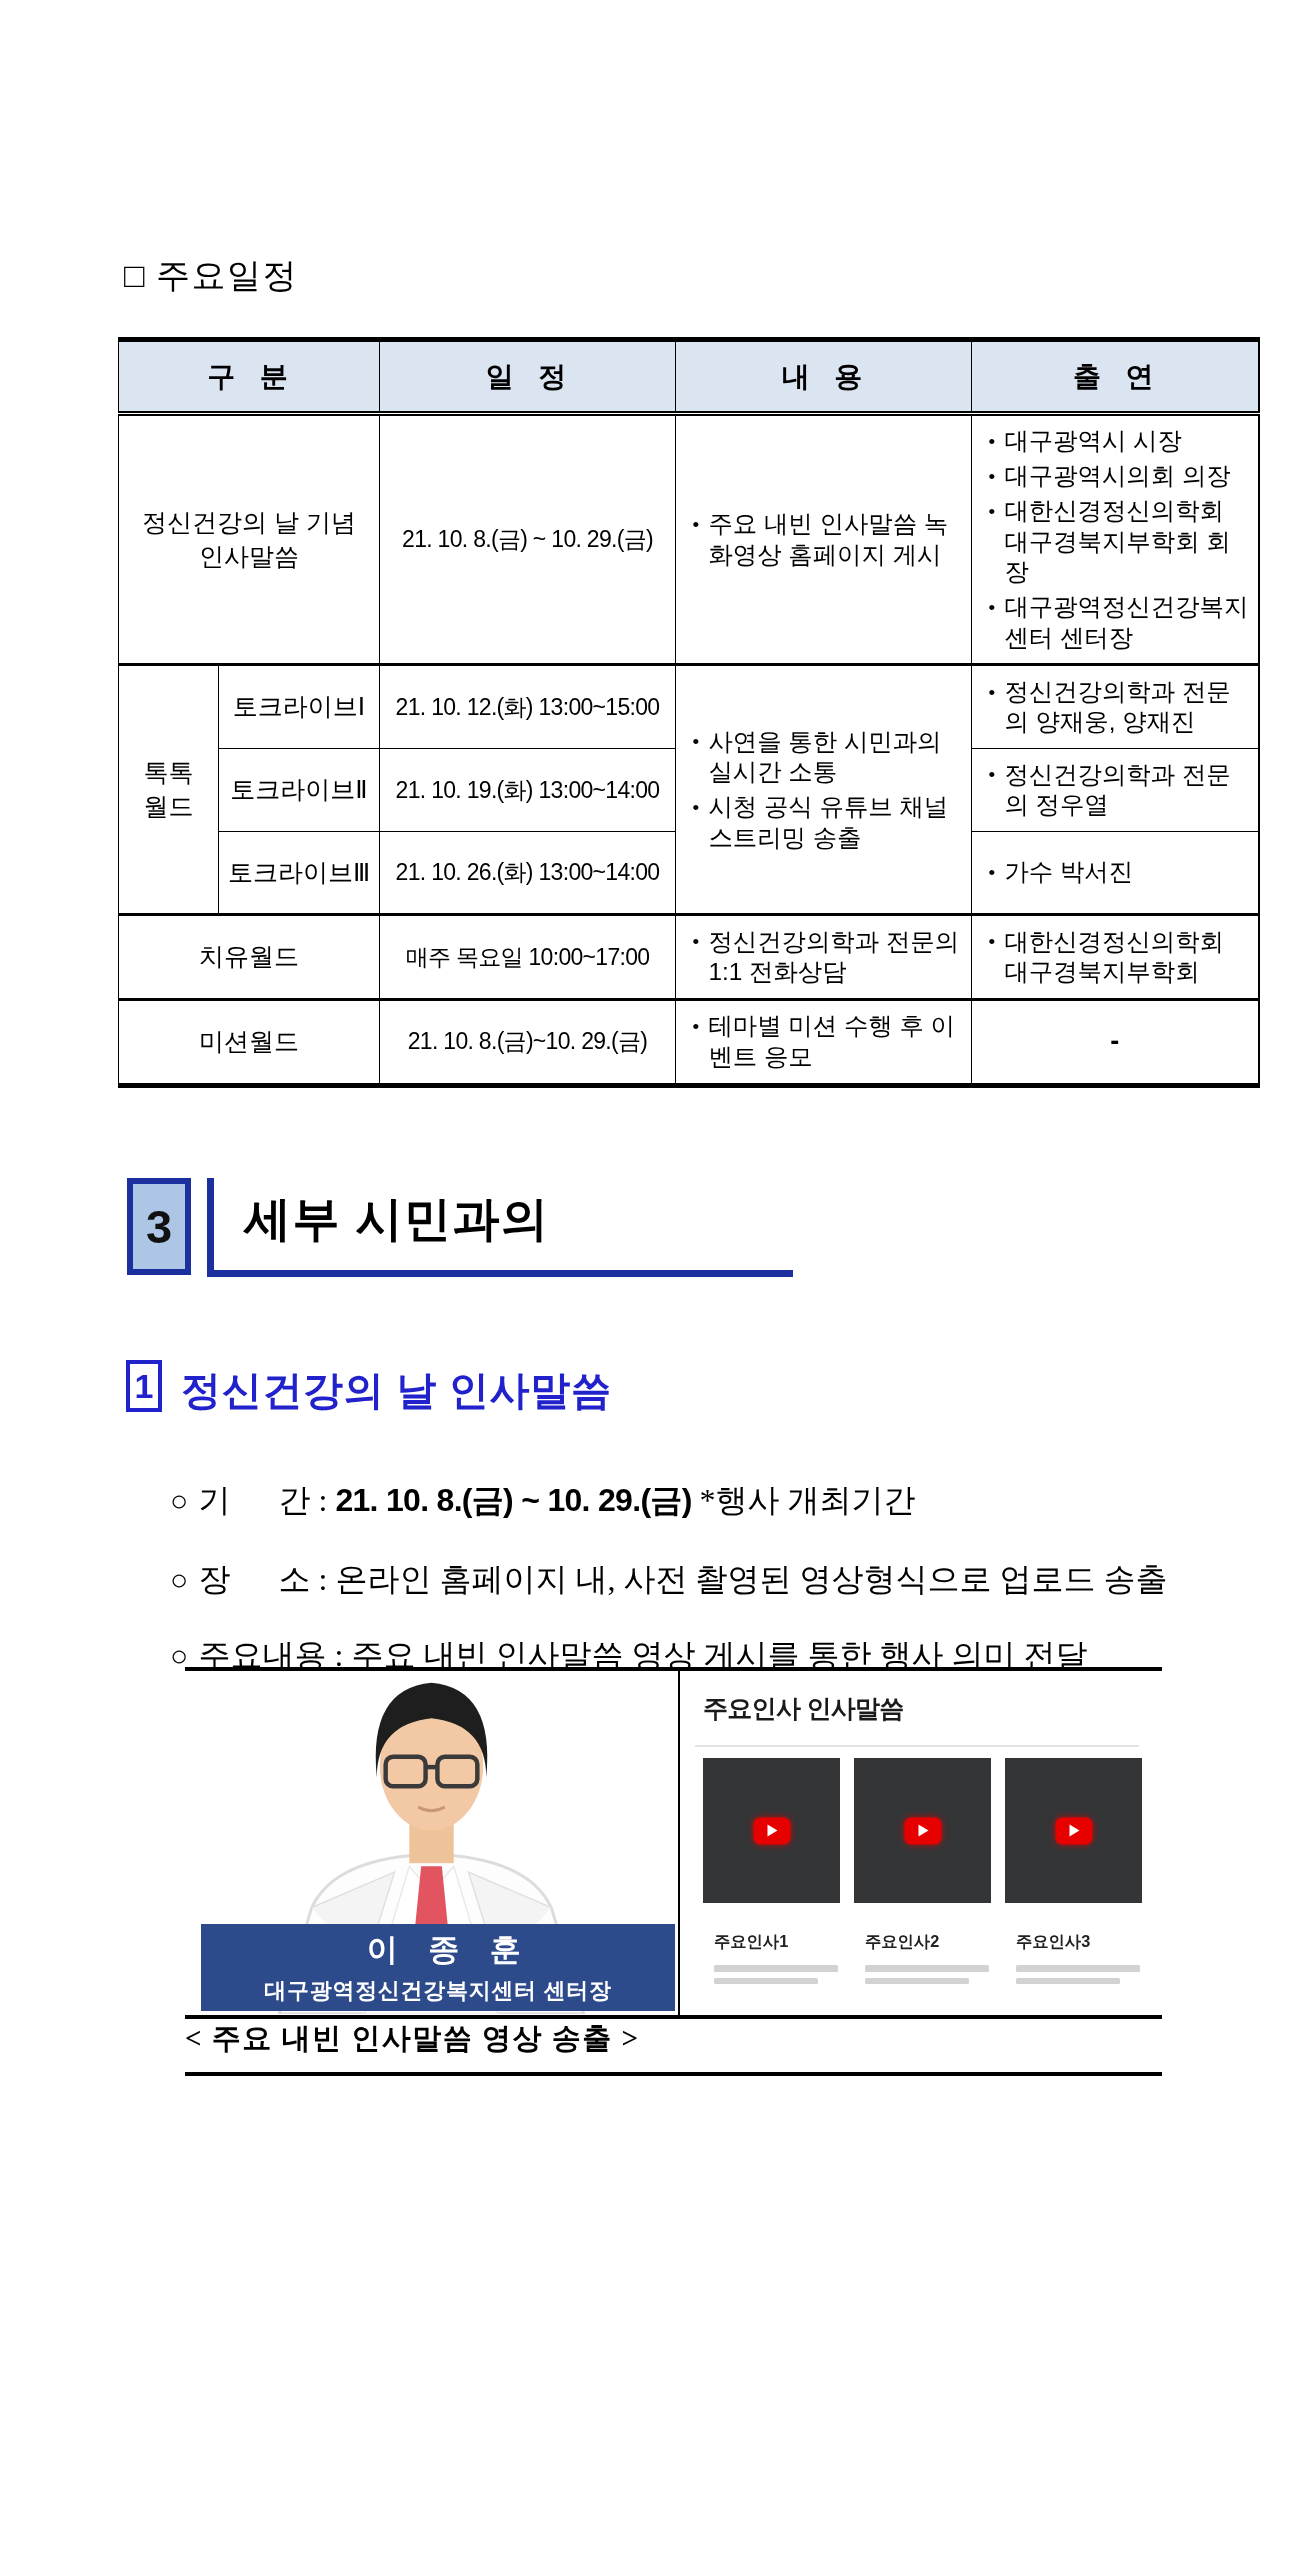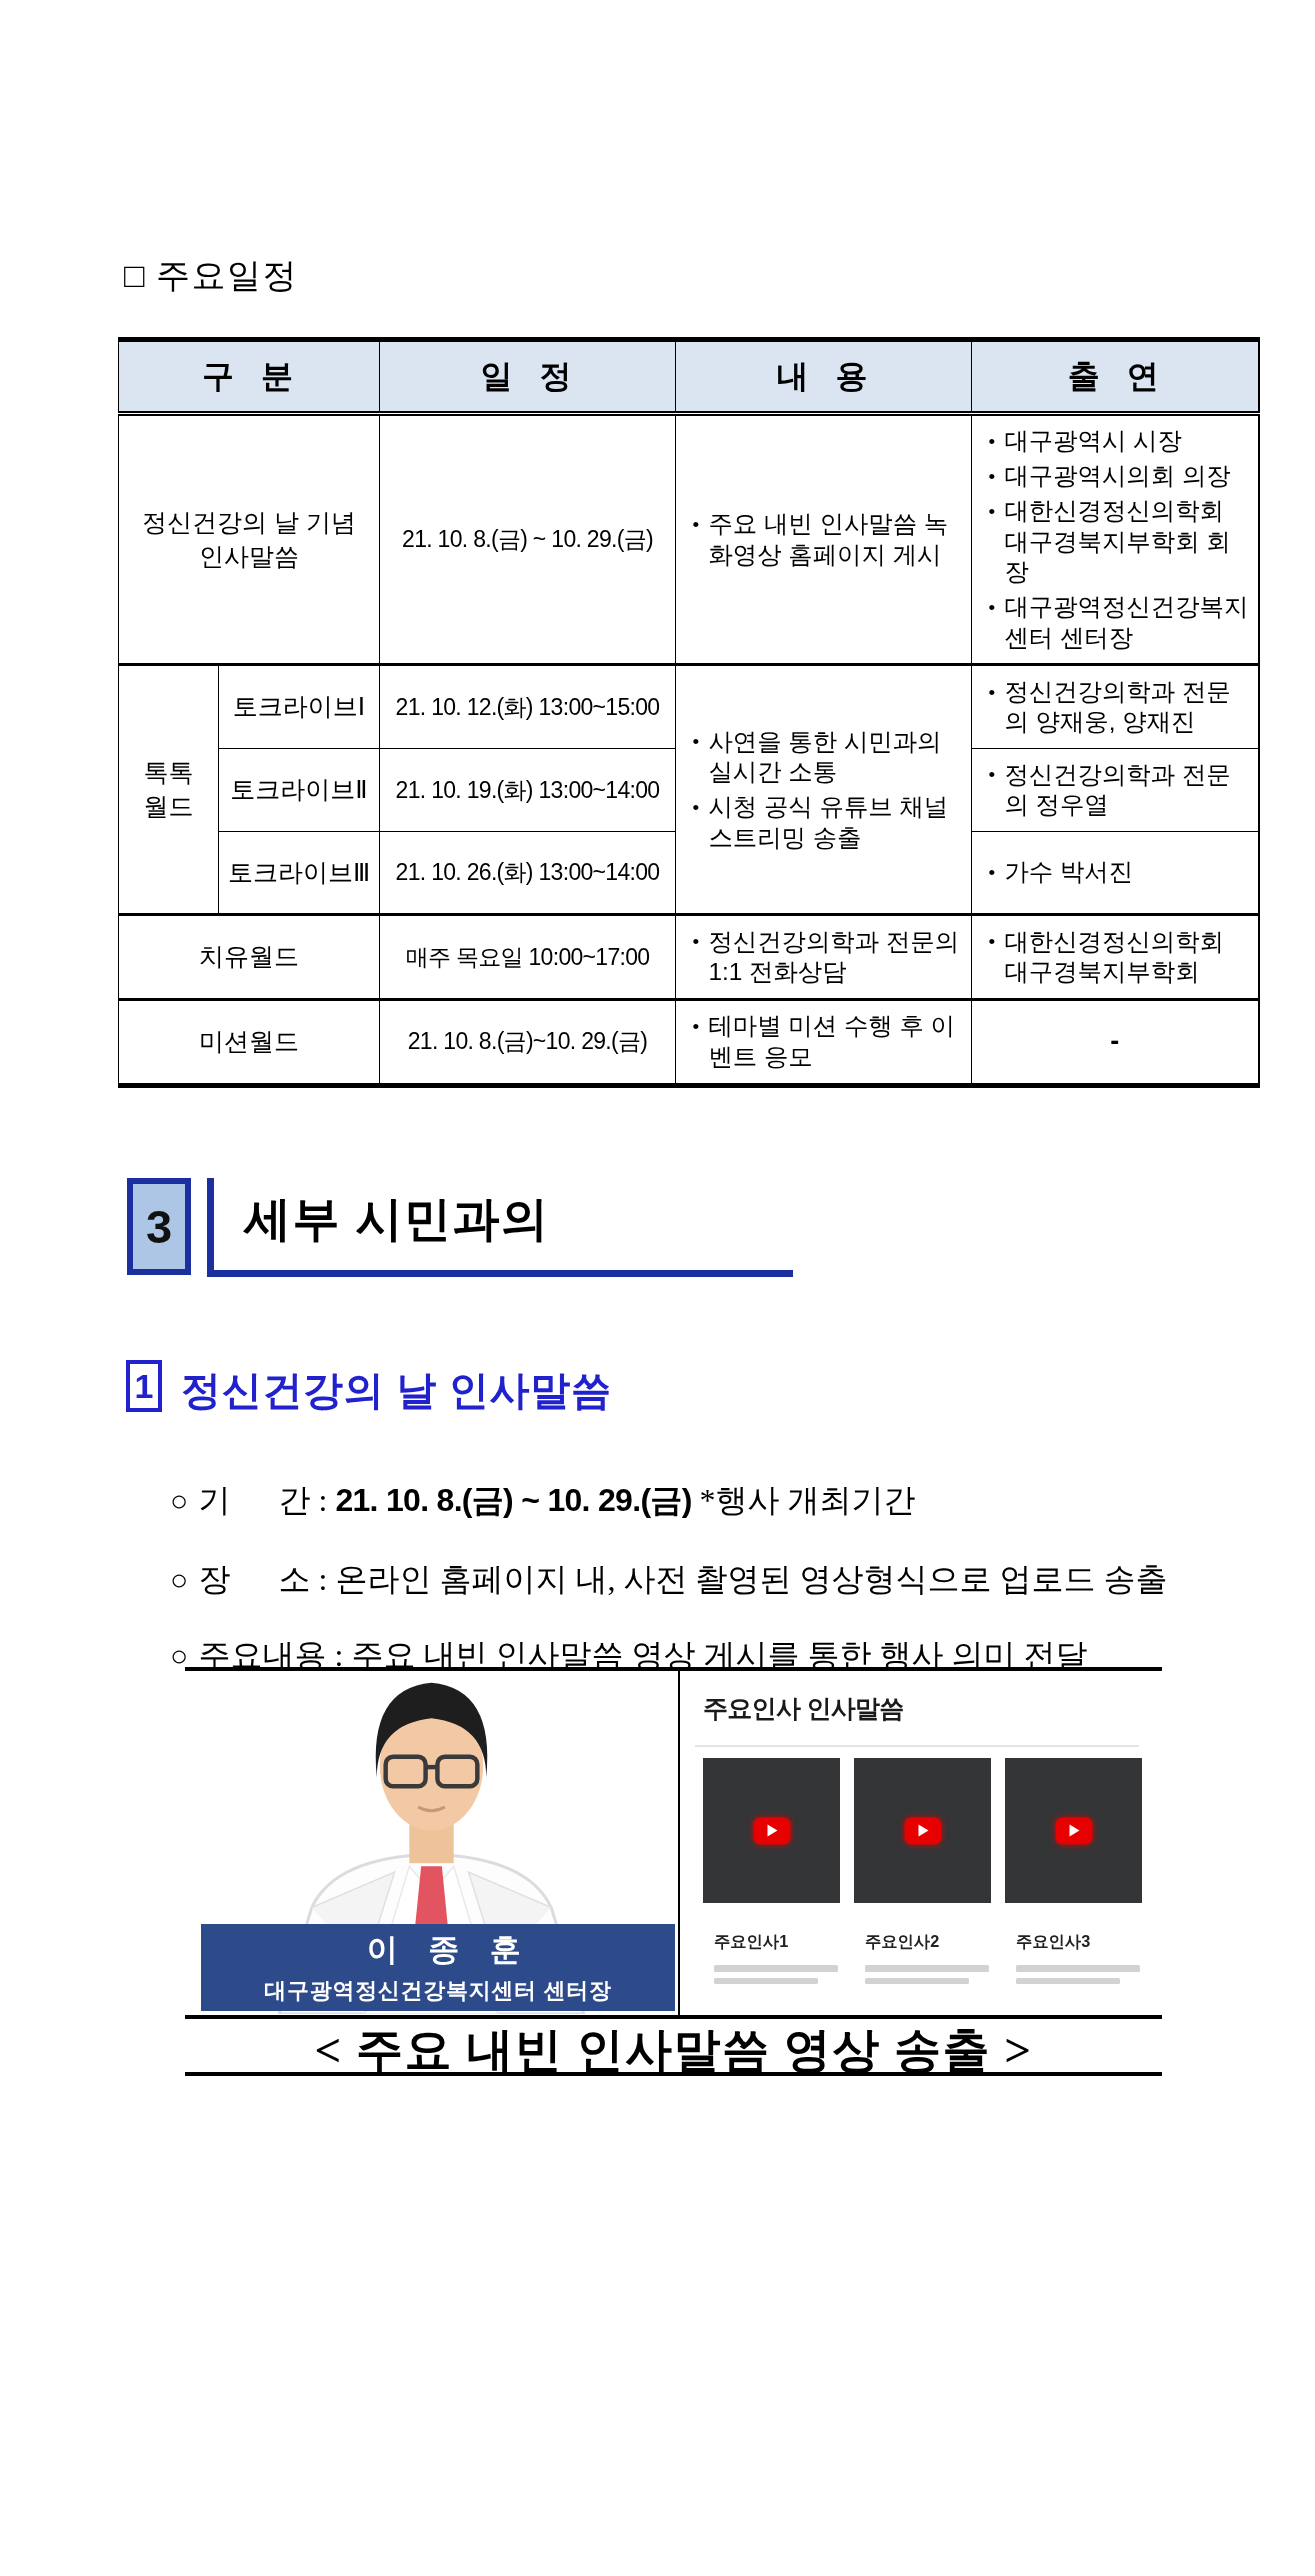--- a/index.html
+++ b/index.html
@@ -22,21 +22,21 @@
   table.sched {
     position:absolute; left:118px; top:337px; width:1140px;
     border-collapse:collapse; table-layout:fixed;
     border-top:5.2px solid #000; border-bottom:5.2px solid #000;
     border-left:1.5px solid #000; border-right:2.2px solid #000;
   }
   table.sched th, table.sched td {
     border:1.5px solid #000; vertical-align:middle; overflow:hidden;
   }
   table.sched th {
-    background:#dbe5f1; height:74px; font-size:32px; font-weight:bold;
+    background:#dbe5f1; height:74px; font-size:28px; font-weight:bold;
     border-bottom:5.2px double #000; white-space:pre; letter-spacing:3px;
   }
   td.cat { text-align:center; font-size:25px; white-space:pre-line; line-height:1.35; }
   td.date { text-align:center; font-size:23px; letter-spacing:-0.7px; white-space:nowrap; font-weight:500; }
   td.cells { padding:6px 4.4px 6px 7.4px; }
   .bullet-item { display:flex; align-items:flex-start; font-size:24.4px; line-height:1.25; margin:4.4px 0; }
   .bullet-item .b { width:25px; flex:0 0 25px; font-size:19px; padding-top:3.7px; text-align:center; }
   .bullet-item .t { flex:1; }
   tr.sep-strong > td { border-top:3px solid #000; }
   td.dash { text-align:center; font-size:27px; font-weight:bold; }
@@ -95,22 +95,22 @@
     box-shadow:0 0 7.4px rgba(230,0,0,.8);
   }
   .play-tri { width:0; height:0; border-left:10.4px solid #fff; border-top:6.7px solid transparent; border-bottom:6.7px solid transparent; margin-left:2.2px; }
   .caption-row { position:absolute; left:21px; top:260px; display:flex; gap:14px;margin-left:11px; }
   .vcap { width:137px; }
   .vcap .vc-t { font-size:16.3px; font-weight:bold; color:#222; margin-bottom:12px; }
   .meta-bar { height:6.7px; background:#c3c3c3; border-radius:1.5px; margin-bottom:6px; filter:blur(0.7px); opacity:.75; }
   .meta-bar.w1 { width:124px; } .meta-bar.w2 { width:104px; }
 
   .fig-caption {
-    position:absolute; left:185px; top:2019px; width:977px; text-align:center;
-    font-size:47px; font-weight:bold; letter-spacing:1.5px;
+    position:absolute; left:185px; top:2019px; width:977px; 
+    font-size:29px; font-weight:bold; letter-spacing:1.5px;
     font-family:"Liberation Serif","DejaVu Serif",serif;
   }
 </style>
 </head>
 <body>
 
 <div class="page">
 
   <div class="doc-title">□ 주요일정</div>
 

